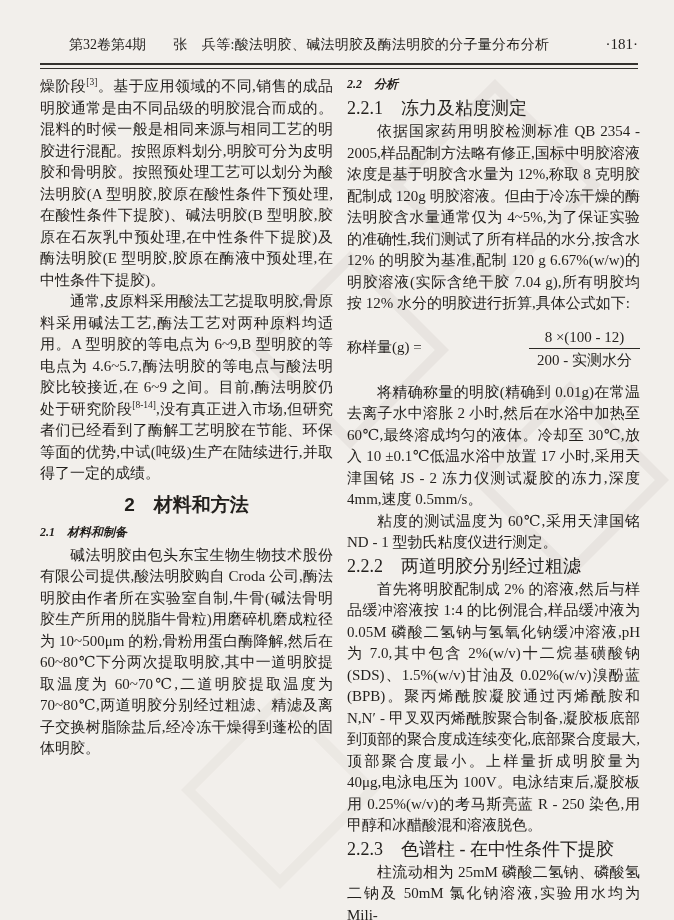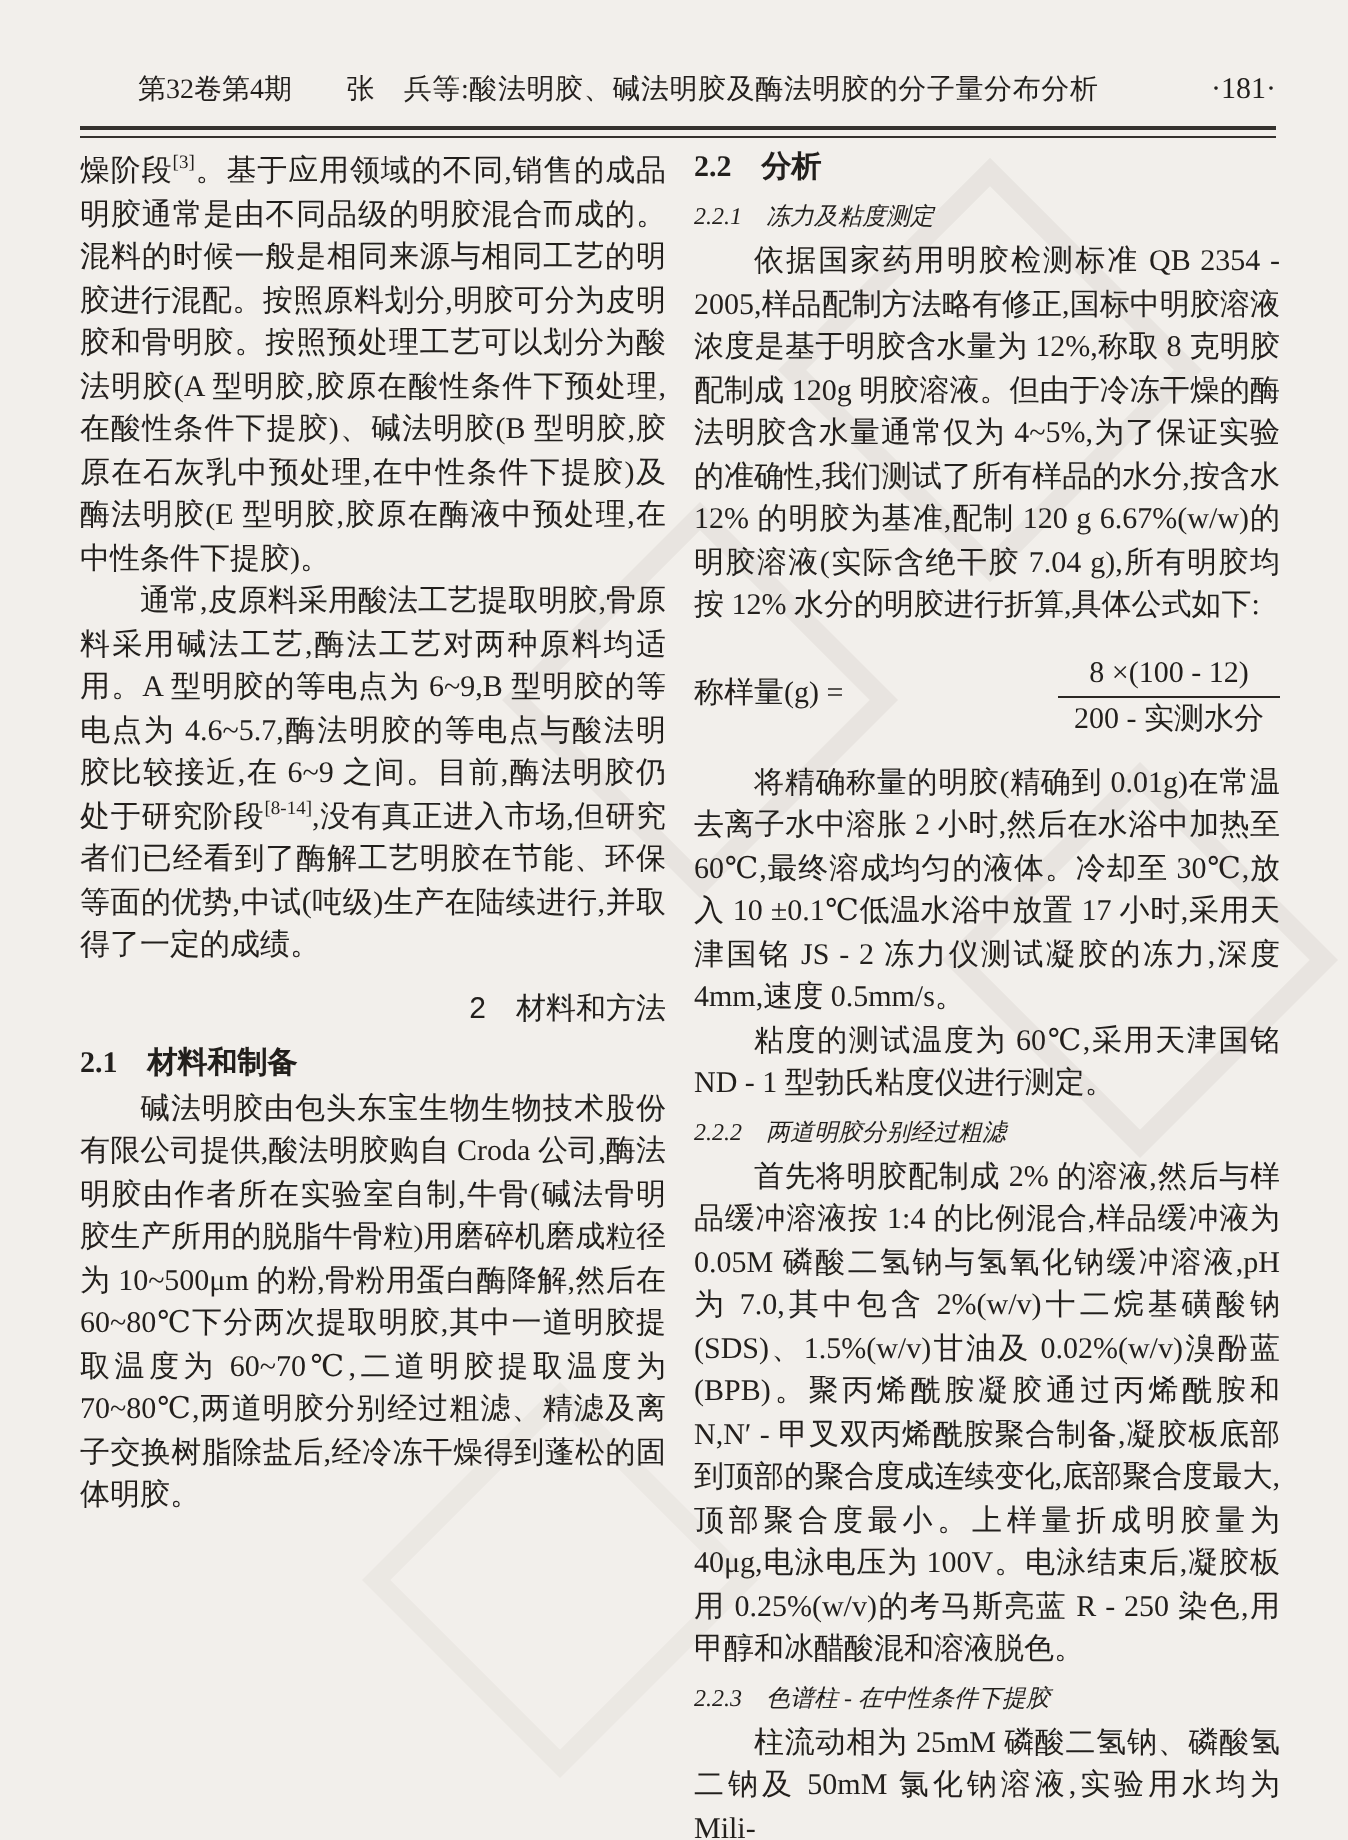--- a/index.html
+++ b/index.html
@@ -61,37 +61,37 @@
   p.para { margin: 0; }
   p.ind  { text-indent: 2em; }
   sup {
     font-size: 9.5px;
     line-height: 0;
   }
   
   .h-sec {
     margin: 9px 0 5px 0;
     font-family: "Liberation Sans", "DejaVu Sans", sans-serif;
-    font-weight: 400;
-    font-size: 15px;
+    font-weight: 700;
+    font-size: 19px;
     line-height: 22px;
-    text-align: right;
+    text-align: center;
   }
   .h-sub {
     margin: 1px 0 2px 0;
+    font-style: italic;
     font-weight: 600;
-    font-size: 15px;
+    font-size: 12px;
     line-height: 22px;
     text-align: left;
   }
   .h-sub3 {
     margin: 1px 0 2px 0;
-    font-style: italic;
     font-weight: 500;
-    font-size: 12px;
+    font-size: 18px;
     line-height: 22px;
     text-align: left;
   }
   
   .formula {
     margin: 12px 0 12px 0;
     display: flex;
     justify-content: space-between;
     align-items: center;
     gap: 8px;

